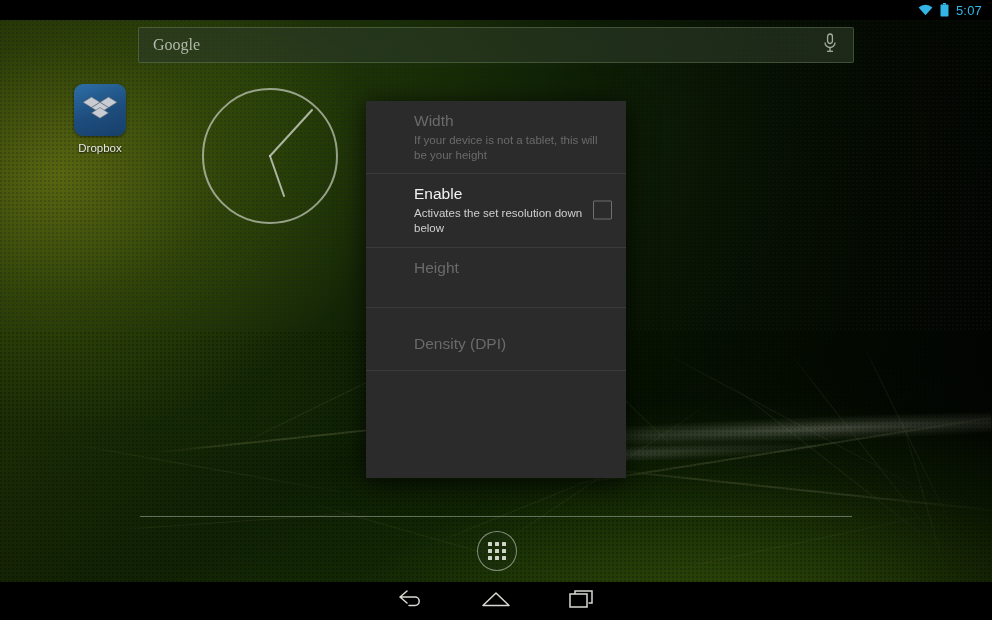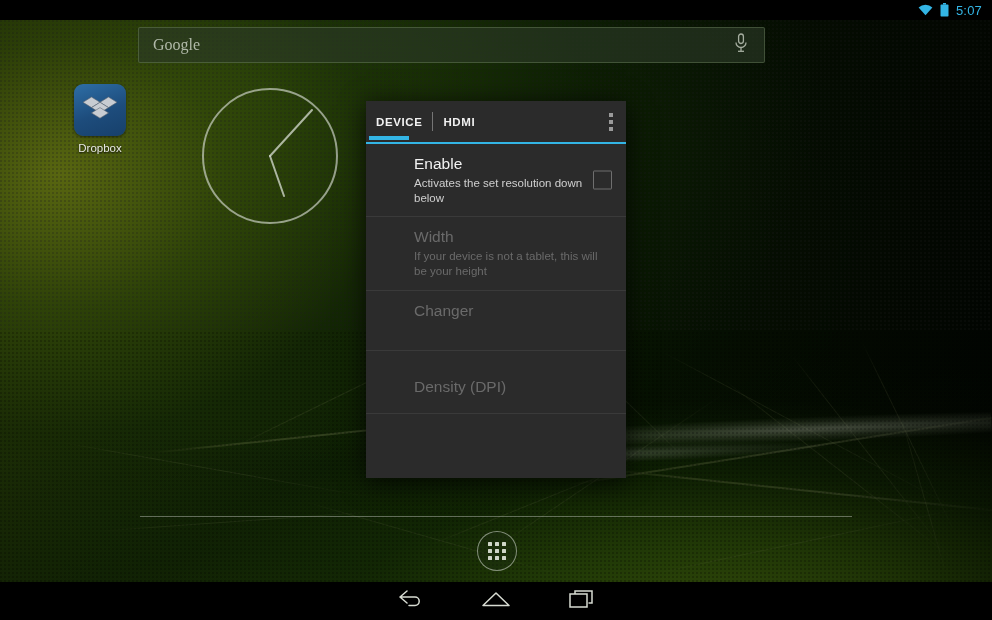--- a/index.html
+++ b/index.html
@@ -83,21 +83,21 @@
     z-index: 60;
   }
   .sb-item { display: flex; align-items: center; margin-left: 7px; }
   .sb-clock {
     color: #33b5e5; font-size: 13px; letter-spacing: 0.2px;
     margin-left: 7px; line-height: 1;
   }
 
   
   #searchbar {
-    position: absolute; left: 138px; top: 27px; width: 627px; height: 36px;
+    position: absolute; left: 138px; top: 27px; width: 716px; height: 36px;
     background: rgba(44,58,38,0.62);
     border: 1px solid rgba(150,168,130,0.30);
     border-radius: 2px;
     display: flex; align-items: center;
     box-sizing: border-box;
     z-index: 20;
   }
   #search-text {
     color: #c8cfc2; font-size: 16px; margin-left: 14px;
     font-family: "Liberation Serif", serif;
@@ -335,47 +335,36 @@
         <div class="drawer-dot"></div>
         <div class="drawer-dot"></div>
       <div class="drawer-dot"></div>
         <div class="drawer-dot"></div>
         <div class="drawer-dot"></div>
     </div>
   </div>
 
   <div id="dialog">
 
-    <div id="dialog-tabbar">
-      <span class="tab">DEVICE</span>
-      <span class="tab-sep"></span>
-      <span class="tab inactive">HDMI</span>
-      <div class="active-underline"></div>
-      <div id="overflow-menu">
-        <span class="ov-dot"></span>
-          <span class="ov-dot"></span>
-          <span class="ov-dot"></span>
+
+    <div id="dialog-body">
+
+      <div class="pref-row tall disabled">
+        <div class="pref-title">Width</div>
+        <div class="pref-summary">If your device is not a tablet, this will be your height</div>
       </div>
-    </div>
-
-    <div id="dialog-body">
 
       <div class="pref-row tall">
         <div class="pref-title">Enable</div>
         <div class="pref-summary">Activates the set resolution down below</div>
         <div class="pref-check"></div>
       </div>
 
       <div class="pref-row tall disabled">
-        <div class="pref-title">Width</div>
-        <div class="pref-summary">If your device is not a tablet, this will be your height</div>
-      </div>
-
-      <div class="pref-row tall disabled">
-        <div class="pref-title">Changer</div>
+        <div class="pref-title">Height</div>
         <div class="pref-summary"></div>
       </div>
 
       <div class="pref-row short disabled">
         <div class="pref-title">Density (DPI)</div>
       </div>
 
       <div id="dialog-filler"></div>
     </div>
   </div>

